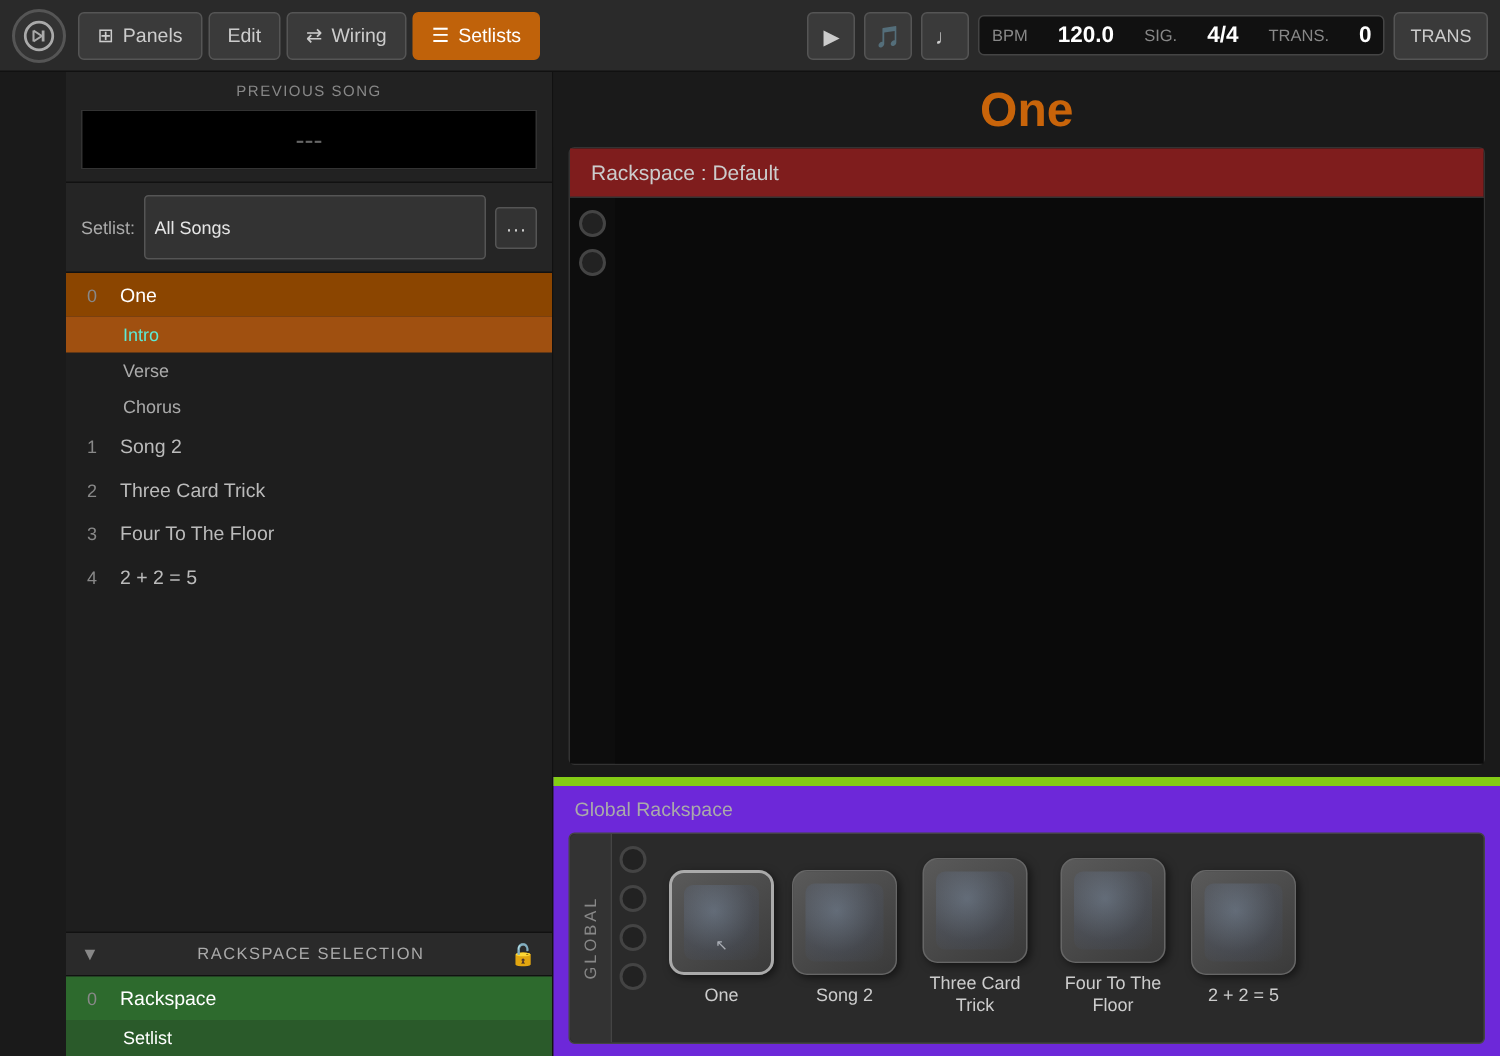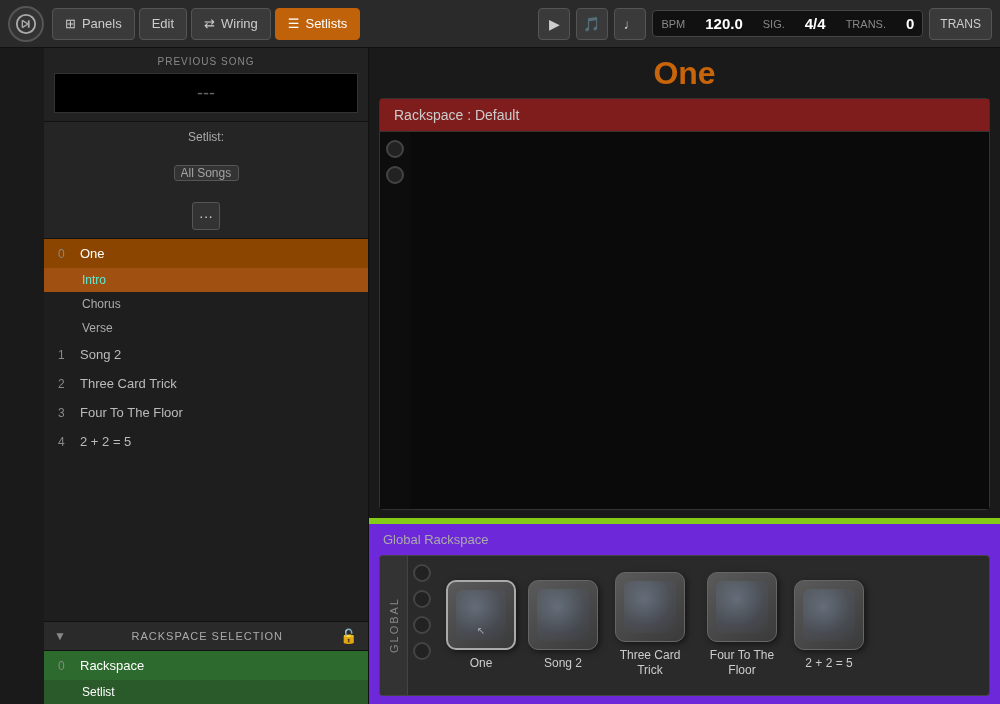--- a/index.html
+++ b/index.html
@@ -134,35 +134,34 @@
       display: flex;
       align-items: center;
       justify-content: center;
       color: #666;
       font-size: 18px;
     }
     .setlist-header {
       display: flex;
       align-items: center;
       padding: 8px 10px;
-      gap: 21px;
+      gap: 6px;
       background: #252525;
       border-bottom: 1px solid #111;
-      flex-direction: column;
     }
     .setlist-label {
       font-size: 12px;
       color: #aaa;
     }
     .setlist-select {
       flex: 1;
-      height: 28px;
+      height: 43px;
       background: #333;
       border: 1px solid #555;
-      color: #a3a3a3;
+      color: #e5e5e5;
       font-size: 12px;
       padding: 0 6px;
       appearance: none;
       -webkit-appearance: none;
       border-radius: 3px;
     }
     .setlist-more-btn {
       width: 28px;
       height: 28px;
       background: #333;
@@ -491,22 +490,22 @@
       </select>
       <div class="setlist-more-btn">···</div>
     </div>
 
     <div class="song-list" id="song-list">
         <div class="song-item active">
           <span class="song-num">0</span>
           <span class="song-name">One</span>
         </div>
         <div class="part-item active">Intro</div>
+        <div class="part-item">Verse</div>
         <div class="part-item">Chorus</div>
-        <div class="part-item">Verse</div>
         <div class="song-item">
           <span class="song-num">1</span>
           <span class="song-name">Song 2</span>
         </div>
         <div class="song-item">
           <span class="song-num">2</span>
           <span class="song-name">Three Card Trick</span>
         </div>
         <div class="song-item">
           <span class="song-num">3</span>

